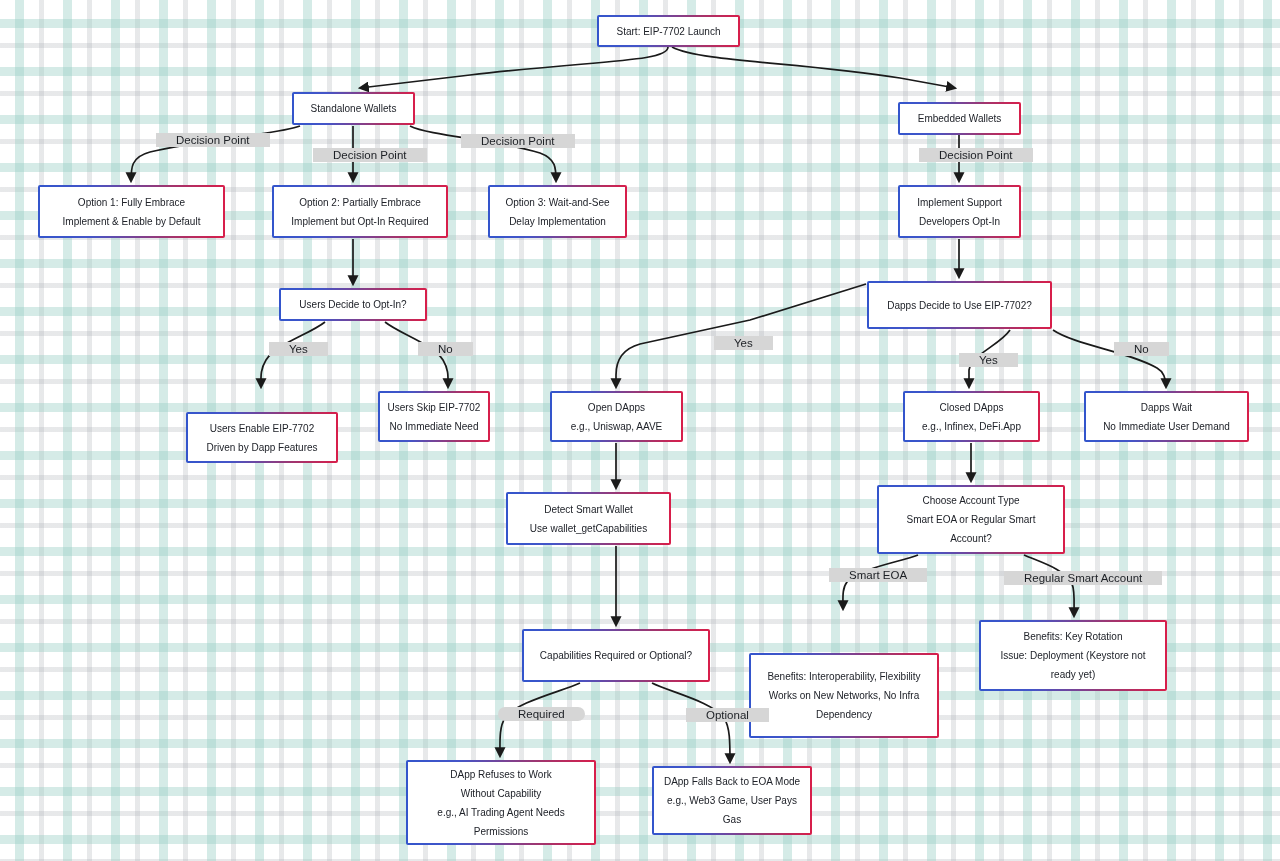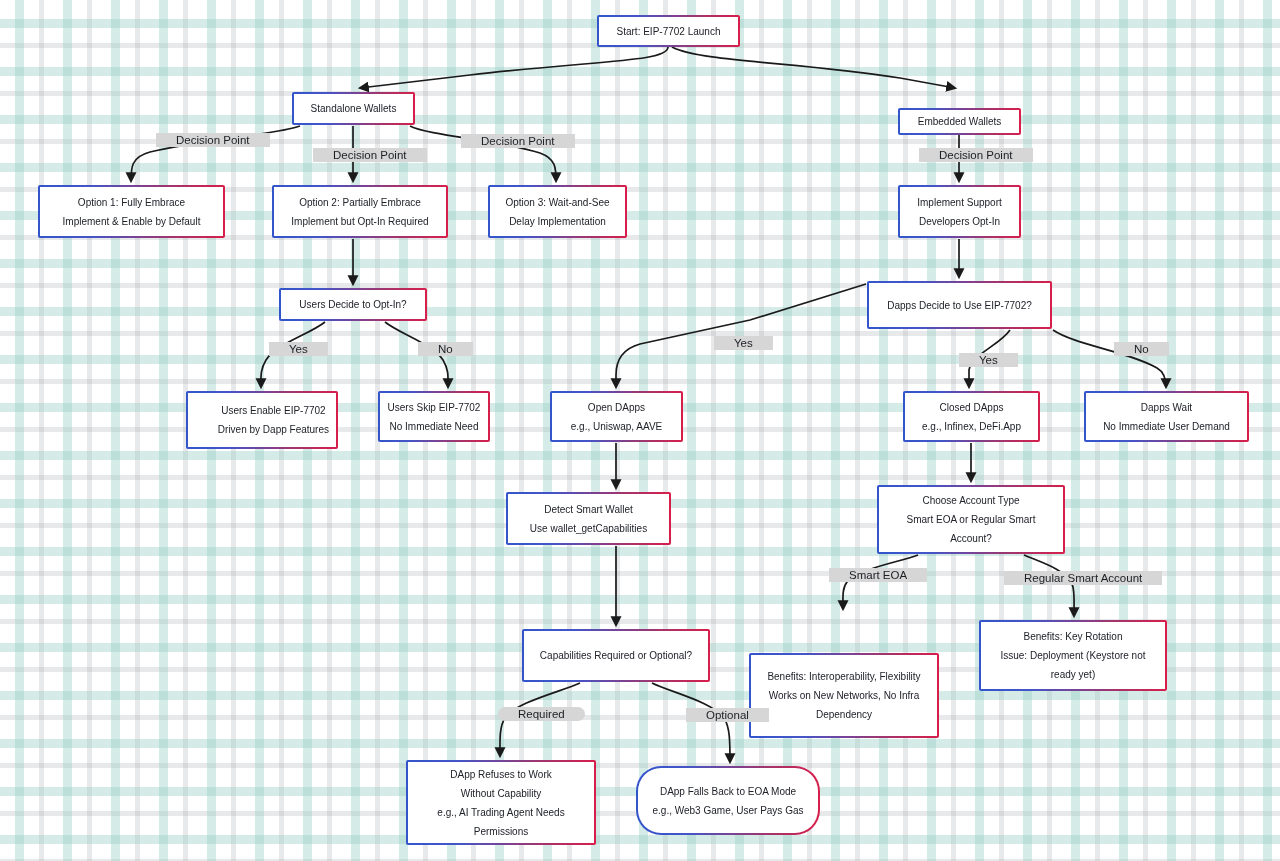--- a/index.html
+++ b/index.html
@@ -104,21 +104,21 @@
       </g>
   </svg>
 
   <div id="node-layer">
       <div class="node" style="left: 597px; top: 15px; width: 143px; height: 32px;">
         <span class="txt">Start: EIP-7702 Launch</span>
       </div>
       <div class="node" style="left: 292px; top: 92px; width: 123px; height: 33px;">
         <span class="txt">Standalone Wallets</span>
       </div>
-      <div class="node" style="left: 898px; top: 108px; width: 123px; height: 27px;">
+      <div class="node" style="left: 898px; top: 102px; width: 123px; height: 33px;">
         <span class="txt">Embedded Wallets</span>
       </div>
       <div class="node" style="left: 38px; top: 185px; width: 187px; height: 53px;">
         <span class="txt">Option 1: Fully Embrace
 Implement &amp; Enable by Default</span>
       </div>
       <div class="node" style="left: 272px; top: 185px; width: 176px; height: 53px;">
         <span class="txt">Option 2: Partially Embrace
 Implement but Opt-In Required</span>
       </div>
@@ -129,21 +129,21 @@
       <div class="node" style="left: 898px; top: 185px; width: 123px; height: 53px;">
         <span class="txt">Implement Support
 Developers Opt-In</span>
       </div>
       <div class="node" style="left: 279px; top: 288px; width: 148px; height: 33px;">
         <span class="txt">Users Decide to Opt-In?</span>
       </div>
       <div class="node" style="left: 867px; top: 281px; width: 185px; height: 48px;">
         <span class="txt">Dapps Decide to Use EIP-7702?</span>
       </div>
-      <div class="node" style="left: 186px; top: 391px; width: 152px; height: 58px; justify-content: flex-end;">
+      <div class="node" style="left: 186px; top: 412px; width: 152px; height: 51px;">
         <span class="txt">Users Enable EIP-7702
 Driven by Dapp Features</span>
       </div>
       <div class="node" style="left: 378px; top: 391px; width: 112px; height: 51px;">
         <span class="txt">Users Skip EIP-7702
 No Immediate Need</span>
       </div>
       <div class="node" style="left: 550px; top: 391px; width: 133px; height: 51px;">
         <span class="txt">Open DApps
 e.g., Uniswap, AAVE</span>
@@ -173,21 +173,21 @@
       </div>
       <div class="node" style="left: 979px; top: 620px; width: 188px; height: 71px;">
         <span class="txt">Benefits: Key Rotation
 Issue: Deployment (Keystore not ready yet)</span>
       </div>
       <div class="node" style="left: 406px; top: 760px; width: 190px; height: 85px;">
         <span class="txt">DApp Refuses to Work
 Without Capability
 e.g., AI Trading Agent Needs Permissions</span>
       </div>
-      <div class="node" style="left: 636px; top: 766px; width: 184px; height: 69px; border-radius: 25px;">
+      <div class="node" style="left: 652px; top: 766px; width: 160px; height: 69px;">
         <span class="txt">DApp Falls Back to EOA Mode
 e.g., Web3 Game, User Pays Gas</span>
       </div>
     </div>
 
   <div id="label-layer">
       <div class="elabel" style="left: 156px; top: 133px;">Decision Point</div>
       <div class="elabel" style="left: 313px; top: 148px;">Decision Point</div>
       <div class="elabel" style="left: 461px; top: 134px;">Decision Point</div>
       <div class="elabel" style="left: 919px; top: 148px;">Decision Point</div>

